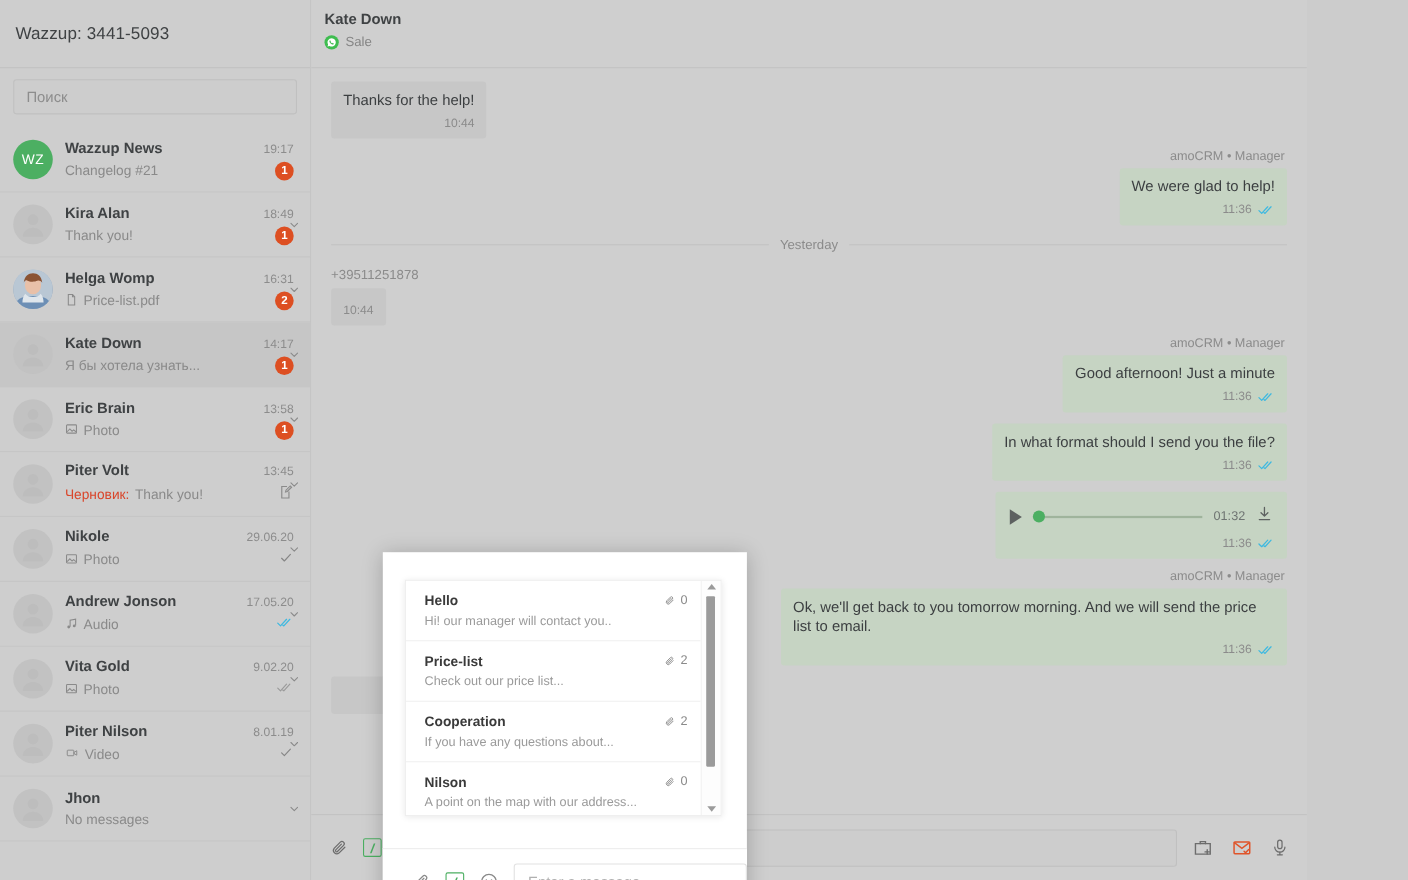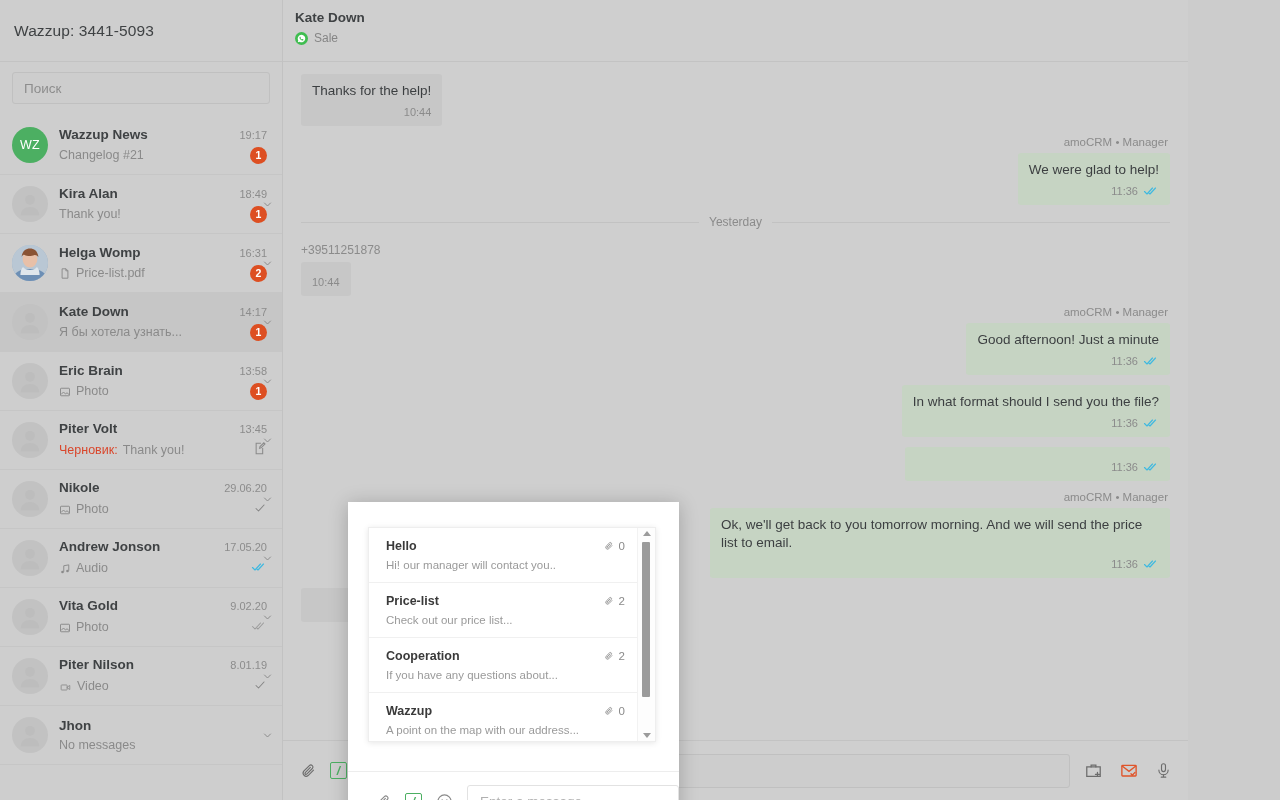--- a/index.html
+++ b/index.html
@@ -78,21 +78,21 @@
   .chat-name {
     font-size: 13.5px; color: #3f4244; font-weight: 600;
     white-space: nowrap; overflow: hidden; text-overflow: ellipsis;
     flex: 1 1 auto;
   }
   .chat-time { font-size: 11px; color: #8c8c8c; margin-left: 8px; flex: 0 0 auto; }
   .chat-row2 { display:flex; align-items: center; margin-top: 5px; }
   .chat-preview {
     font-size: 12.5px; color: #8a8a8a;
     white-space: nowrap; overflow: hidden; text-overflow: ellipsis;
-    flex: 1 1 auto; display: flex; align-items: flex-end; gap: 5px;
+    flex: 1 1 auto; display: flex; align-items: flex-start; gap: 5px;
   }
   .chat-preview .draft { color: #d9462b; }
   .chat-right { flex: 0 0 auto; margin-left: 8px; display:flex; align-items:center; }
   .badge {
     min-width: 17px; height: 17px; border-radius: 50%;
     background: #dd4f22; color: #fff;
     font-size: 10.5px; font-weight: 600;
     display: flex; align-items: center; justify-content: center;
     padding: 0 4px;
   }
@@ -636,20 +636,31 @@
           <div class="bubble out"><span>In what format should I send you the file?</span><div class="meta">
               <span>11:36</span>
               <svg class="tick" width="16" height="12" viewBox="0 0 30 24" fill="none" stroke="#3fb9e0" stroke-width="2.3" stroke-linecap="round" stroke-linejoin="round">
                 <path d="M2 13l5 5 11-12"></path>
                 <path d="M11 16.5l2 1.5 11-12"></path>
               </svg>
             </div></div>
         </div>
         <div class="msg-row out">
           <div class="bubble out audio-bubble">
+            <div class="audio-ctl">
+              <span class="play-tri"></span>
+              <span class="audio-track">
+                <span class="rail"></span>
+                <span class="knob"></span>
+              </span>
+              <span class="audio-dur">01:32</span>
+              <span><svg width="15" height="16" viewBox="0 0 24 24" fill="none" stroke="#5d6160" stroke-width="1.9" stroke-linecap="round" stroke-linejoin="round">
+                  <path d="M12 3v12M7 10.5l5 5 5-5M4.5 20.5h15"></path>
+                </svg></span>
+            </div>
             <div class="meta">
               <span>11:36</span>
               <svg class="tick" width="16" height="12" viewBox="0 0 30 24" fill="none" stroke="#3fb9e0" stroke-width="2.3" stroke-linecap="round" stroke-linejoin="round">
                 <path d="M2 13l5 5 11-12"></path>
                 <path d="M11 16.5l2 1.5 11-12"></path>
               </svg>
             </div>
           </div>
         </div>
         <div class="msg-row out">
@@ -751,21 +762,21 @@
             </div>
             <div class="tpl-attach">
               <svg width="10" height="12" viewBox="0 0 24 24" fill="none" stroke="#8a8a8a" stroke-width="2" stroke-linecap="round">
                 <path d="M19 11l-7.6 7.6a4.4 4.4 0 0 1-6.2-6.2l8-8a2.9 2.9 0 0 1 4.1 4.1l-7.9 7.9a1.5 1.5 0 0 1-2.1-2.1l7.3-7.3"></path>
               </svg>
               <span>2</span>
             </div>
           </div>
           <div class="tpl-item">
             <div class="tpl-texts">
-              <div class="tpl-title">Wazzup</div>
+              <div class="tpl-title">Nilson</div>
               <div class="tpl-desc">A point on the map with our address...</div>
             </div>
             <div class="tpl-attach">
               <svg width="10" height="12" viewBox="0 0 24 24" fill="none" stroke="#8a8a8a" stroke-width="2" stroke-linecap="round">
                 <path d="M19 11l-7.6 7.6a4.4 4.4 0 0 1-6.2-6.2l8-8a2.9 2.9 0 0 1 4.1 4.1l-7.9 7.9a1.5 1.5 0 0 1-2.1-2.1l7.3-7.3"></path>
               </svg>
               <span>0</span>
             </div>
           </div>
         </div>

